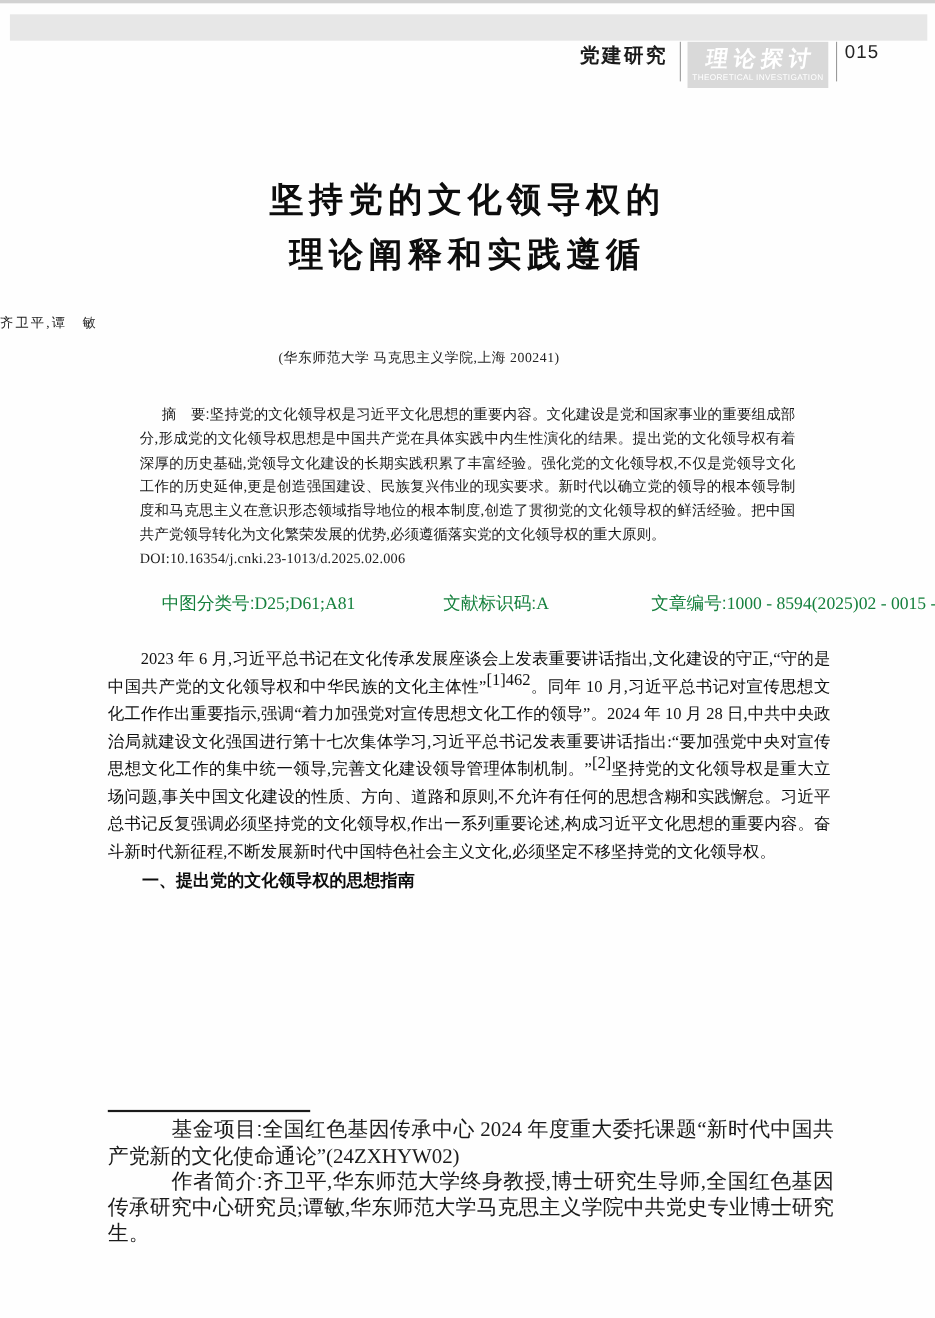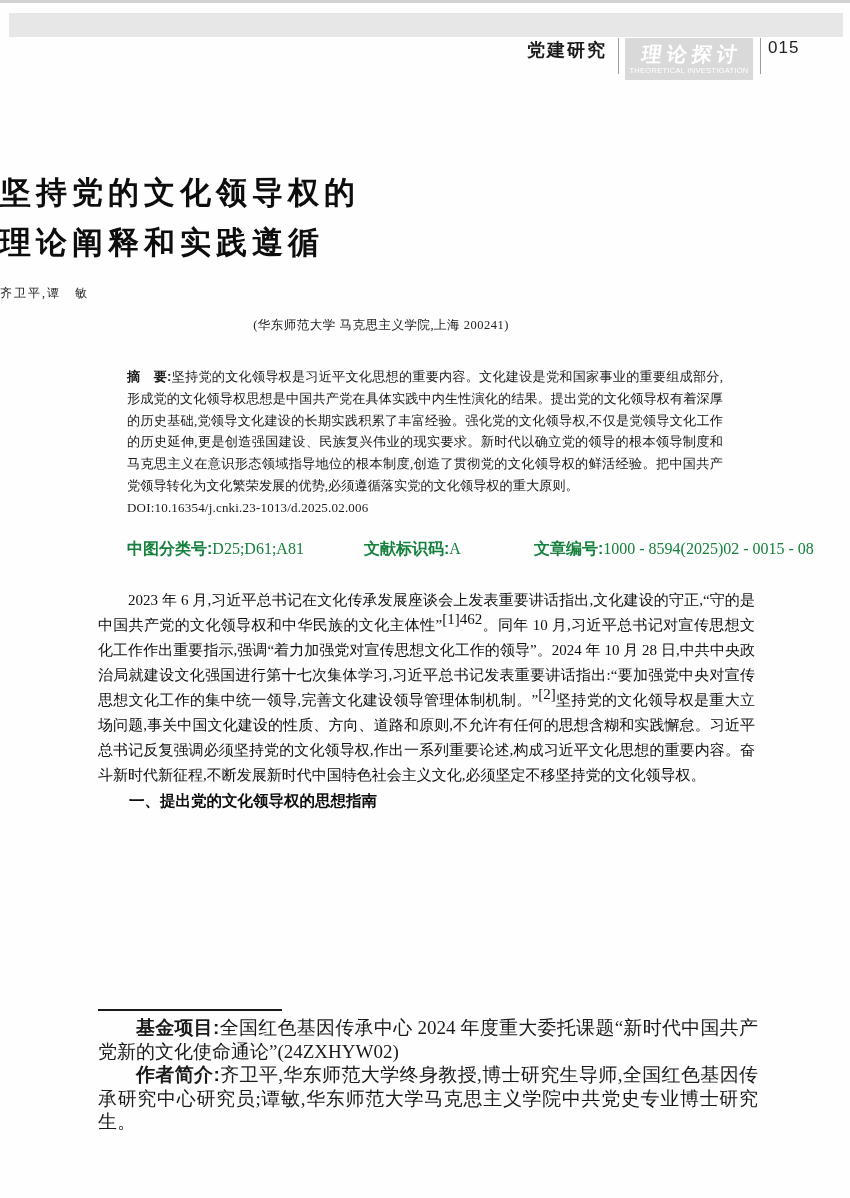--- a/index.html
+++ b/index.html
@@ -14,29 +14,29 @@
   .header { position:absolute; top:38px; left:527px; height:42px; display:flex; align-items:flex-start; }
   .header-section { font-family:"Liberation Sans", sans-serif; font-weight:bold; font-size:18px; letter-spacing:2px; color:#1a1a1a; white-space:nowrap; }
   .vdiv { width:1px; height:36px; background:#9a9a9a; }
   .vdiv.d1 { margin-left:11px; }
   .vdiv.d2 { margin-left:7px; }
   .logo-box { margin-left:6px; width:128px; height:42px; background:#d9d9d9; display:flex; flex-direction:column; align-items:center; justify-content:center; }
   .logo-cn { color:#ffffff; font-weight:bold; font-size:20px; letter-spacing:5px; line-height:1; transform:skewX(-8deg); white-space:nowrap; text-indent:5px; }
   .logo-en { color:#ffffff; font-family:"Liberation Sans", sans-serif; font-size:7.5px; letter-spacing:0.3px; line-height:1; margin-top:3px; white-space:nowrap; }
   .pageno { margin-left:7px; font-family:"Liberation Sans", sans-serif; font-size:17px; color:#222; letter-spacing:1px; }
 
-  .title { position:absolute; top:157px; left:0; width:850px; 
-    font-weight:bold; font-size:31px; letter-spacing:5px; line-height:50px; color:#0d0d0d;margin-top:11px; }
+  .title { position:absolute; top:157px; left:0; width:850px; text-align:center;
+    font-weight:bold; font-size:31px; letter-spacing:5px; line-height:50px; color:#0d0d0d; }
   .authors { position:absolute; top:285px; left:0; width:850px; text-align:left; font-size:12px; letter-spacing:2px; color:#1a1a1a; }
   .affil { position:absolute; top:317px; left:0; width:762px; text-align:center; font-size:12.5px; letter-spacing:0.5px; color:#222; }
 
   .abstract-block { position:absolute; top:366px; left:127px; width:596px;
     font-size:13.2px; line-height:21.8px; text-align:justify; color:#1a1a1a; }
   .abstract-block p { margin:0; }
-  .lbl { font-family:"Liberation Sans", sans-serif; font-weight:bold; }
+  .lbl { font-family:"Liberation Sans", sans-serif; font-weight:normal;margin-left:20px; }
   .doi-line { font-size:13px; letter-spacing:0.2px; }
 
   .class-row { position:absolute; top:539px; left:127px; width:600px; font-size:16px; white-space:nowrap; color:#15803d; }
   .class-item { font-family:"Liberation Sans", sans-serif; }
   .class-item .val { font-family:"Liberation Serif", serif; }
   .ci-2 { margin-left:56px; }
   .ci-3 { margin-left:70px; }
 
   .body-text { position:absolute; top:588px; left:98px; width:657px;
     font-size:15px; line-height:25px; text-align:justify; color:#0f0f0f; }

